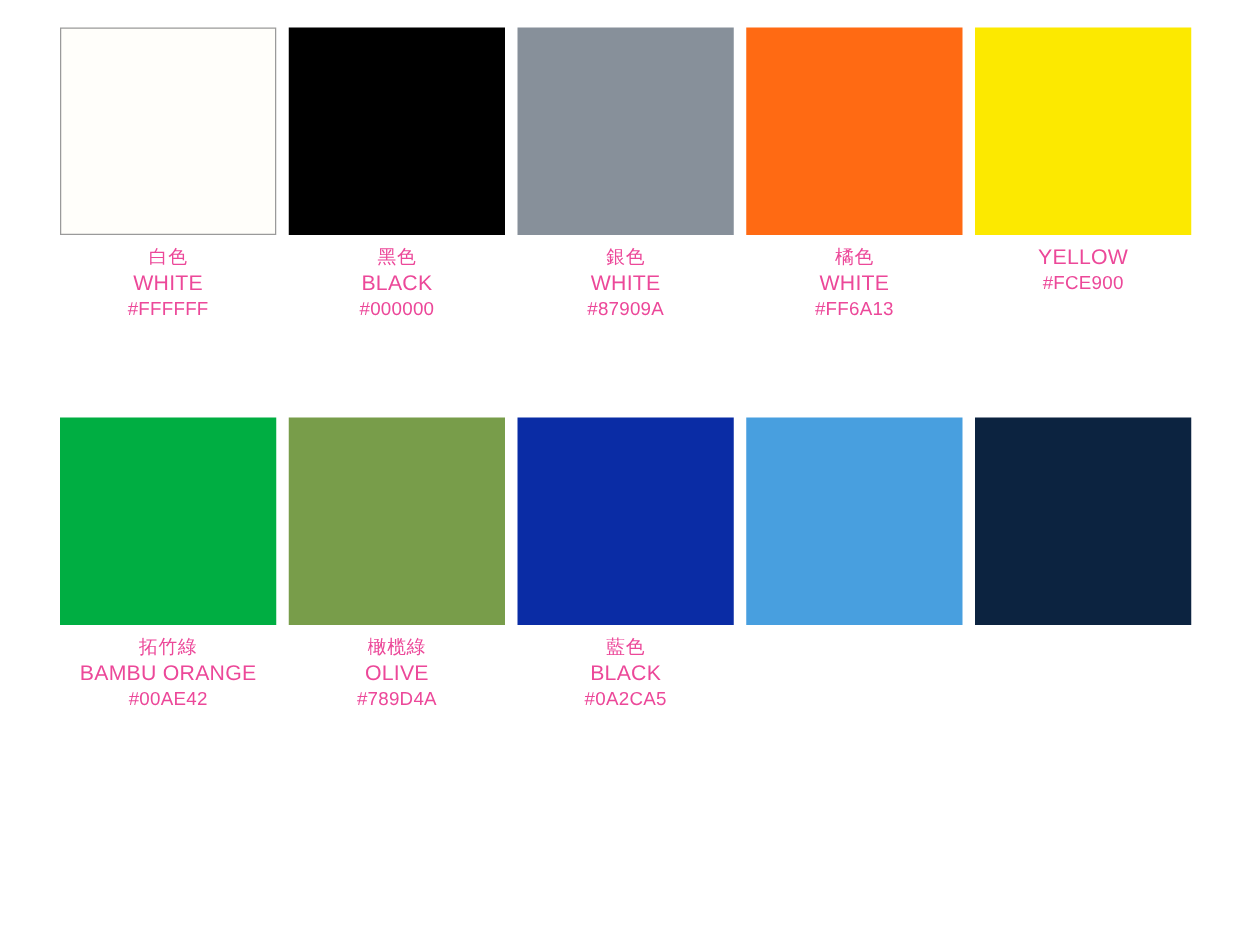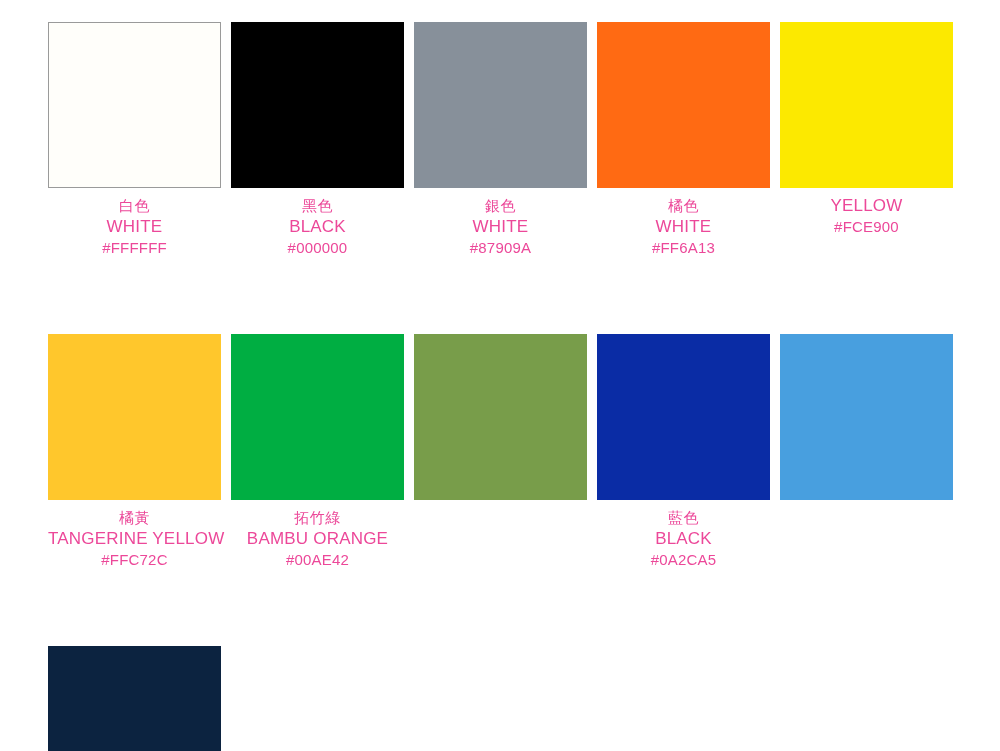--- a/index.html
+++ b/index.html
@@ -115,37 +115,34 @@
         </div>
       </div>
       <div class="swatch-cell">
         <div class="swatch-chip" style="background: rgb(252, 233, 0);"></div>
         <div class="swatch-caption">
           <span class="name-en">YELLOW</span>
           <span class="hex-code">#FCE900</span>
         </div>
       </div>
       <div class="swatch-cell">
-        <div class="swatch-chip" style="background: rgb(255, 199, 44);"></div>
-        <div class="swatch-caption">
-          <span class="name-cn">橘黃</span>
-          <span class="name-en">TANGERINE YELLOW</span>
-          <span class="hex-code">#FFC72C</span>
-        </div>
-      </div>
-      <div class="swatch-cell">
         <div class="swatch-chip" style="background: rgb(0, 174, 66);"></div>
         <div class="swatch-caption">
           <span class="name-cn">拓竹綠</span>
           <span class="name-en">BAMBU ORANGE</span>
           <span class="hex-code">#00AE42</span>
         </div>
       </div>
       <div class="swatch-cell">
         <div class="swatch-chip" style="background: rgb(120, 157, 74);"></div>
+        <div class="swatch-caption">
+          <span class="name-cn">橄榄綠</span>
+          <span class="name-en">OLIVE</span>
+          <span class="hex-code">#789D4A</span>
+        </div>
       </div>
       <div class="swatch-cell">
         <div class="swatch-chip" style="background: rgb(10, 44, 165);"></div>
         <div class="swatch-caption">
           <span class="name-cn">藍色</span>
           <span class="name-en">BLACK</span>
           <span class="hex-code">#0A2CA5</span>
         </div>
       </div>
       <div class="swatch-cell">

